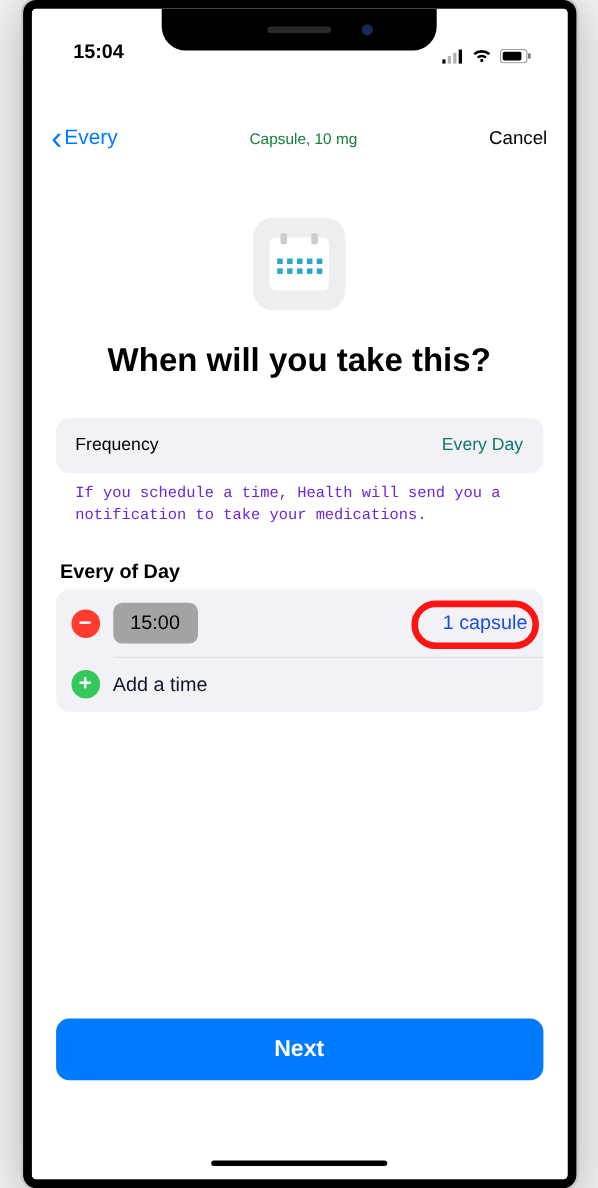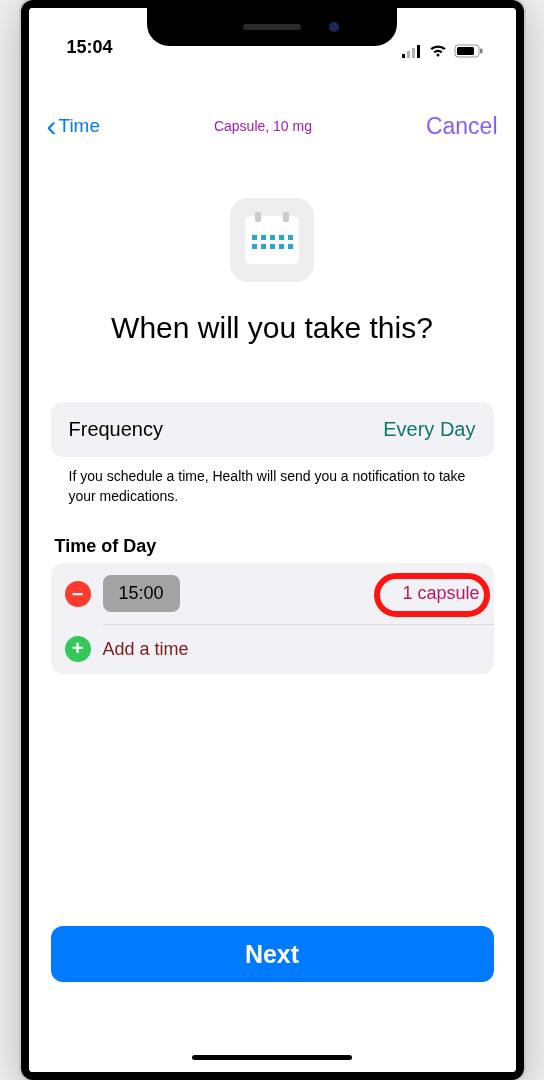--- a/index.html
+++ b/index.html
@@ -92,22 +92,22 @@
       font-size: 19px;
       gap: 2px;
     }
     .chevron-left {
       font-size: 30px;
       line-height: 1;
       font-weight: 300;
     }
     .title-stack { text-align: center; flex: 1; }
     .title-main { font-size: 18px; font-weight: 600; }
-    .title-sub { font-size: 14px; color: #a21caf; }
-    .cancel-btn { color: #8b5cf6; font-size: 23px; }
+    .title-sub { font-size: 14px; color: #15803d; }
+    .cancel-btn { color: #000000; font-size: 17px; }
     .content { padding: 0 22px; }
     .cal-icon-wrap {
       margin: 44px auto 28px auto;
       width: 84px;
       height: 84px;
       background: #eeeeef;
       border-radius: 18px;
       display: flex;
       align-items: center;
       justify-content: center;
@@ -146,40 +146,41 @@
       border-radius: 2px;
     }
     .cal-dot {
       width: 5px;
       height: 5px;
       background: #2aa6c9;
     }
     .headline {
       text-align: center;
       font-size: 30px;
-      font-weight: 400;
+      font-weight: 700;
       line-height: 1.2;
-      margin-bottom: 56px;
+      margin-bottom: 34px;
       padding: 0 28px;
     }
     .cell {
       background: #f2f2f6;
       border-radius: 12px;
       padding: 16px 18px;
       display: flex;
       justify-content: space-between;
       align-items: center;
-      font-size: 20px;
+      font-size: 16px;
     }
     .cell-value { color: #0f766e; }
     .hint {
-      color: #000000;
+      color: #6d28d9;
       font-size: 14px;
       line-height: 1.4;
       padding: 10px 18px 0 18px;
+      font-family: Liberation Mono, monospace;
     }
     .section-label {
       margin-top: 30px;
       font-size: 18px;
       font-weight: 600;
       padding: 0 4px 6px 4px;
     }
     .list {
       background: #f2f2f6;
       border-radius: 12px;
@@ -218,49 +219,49 @@
     .circle-minus { background: #ff3b30; }
     .circle-plus { background: #34c759; padding-bottom: 2px; }
     .time-chip {
       background: #a3a3a3;
       padding: 8px 16px;
       border-radius: 8px;
       font-size: 18px;
     }
     .row-spacer { flex: 1; }
     .dose-link {
-      color: #be185d;
+      color: #1d4ed8;
       font-size: 18px;
       position: relative;
     }
     .highlight-ring {
       position: absolute;
       border: 6px solid #ff1414;
       border-radius: 24px;
       right: -10px;
       top: -10px;
       width: 116px;
       height: 44px;
       pointer-events: none;
     }
-    .add-time-label { color: #7f1d1d; }
+    .add-time-label { color: #0f172a; }
     .next-btn-wrap {
       position: absolute;
       left: 22px;
       right: 22px;
       bottom: 90px;
     }
     .next-btn {
       width: 100%;
       background: #007aff;
       color: #fff;
       border: none;
       border-radius: 12px;
       height: 56px;
-      font-size: 25px;
+      font-size: 21px;
       font-weight: 600;
     }
     .home-indicator {
       position: absolute;
       bottom: 12px;
       left: 50%;
       transform: translateX(-50%);
       width: 160px;
       height: 5px;
       background: #000;
@@ -315,21 +316,21 @@
           </svg>
       </span>
     </div>
   </div>
 
   <div class="screen">
 
     <div class="nav-header">
       <div class="back-btn">
         <span class="chevron-left">‹</span>
-        <span>Time</span>
+        <span>Every</span>
       </div>
       <div class="title-stack">
         <div class="title-sub">Capsule, 10 mg</div>
       </div>
       <div class="cancel-btn">Cancel</div>
     </div>
 
     <div class="content">
 
       <div class="cal-icon-wrap">
@@ -349,21 +350,21 @@
 
       <h1 class="headline">When will you take this?</h1>
 
       <div class="cell">
         <span>Frequency</span>
         <span class="cell-value">Every Day</span>
       </div>
 
       <p class="hint">If you schedule a time, Health will send you a notification to take your medications.</p>
 
-      <div class="section-label">Time of Day</div>
+      <div class="section-label">Every of Day</div>
 
       <div class="list">
         <div class="list-row">
           <div class="circle-btn circle-minus">−</div>
           <div class="time-chip">15:00</div>
           <div class="row-spacer"></div>
           <div class="dose-link">
             <span>1 capsule</span>
             <span class="highlight-ring"></span>
           </div>

